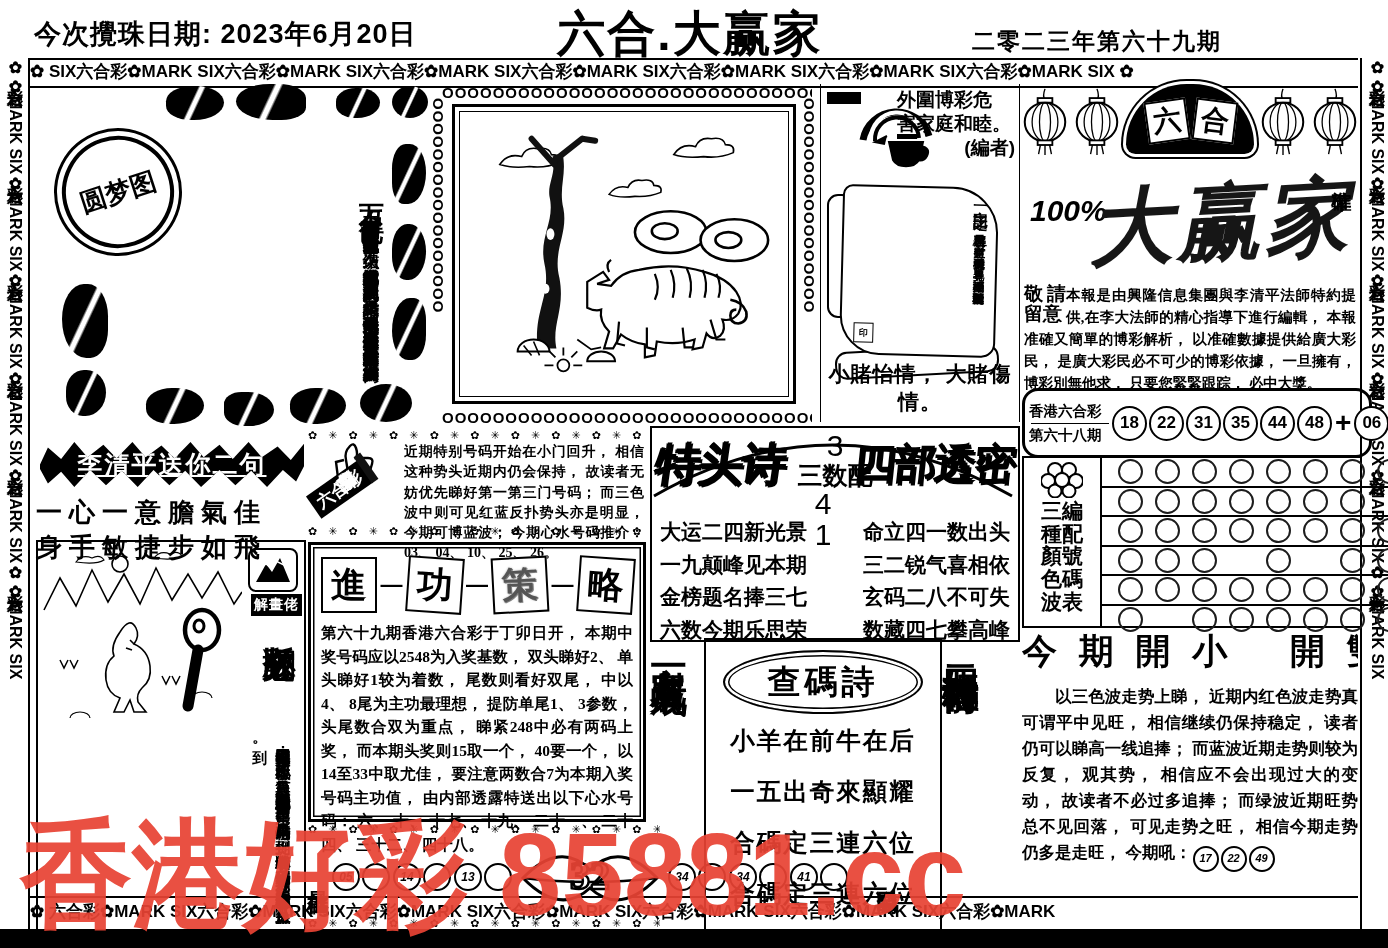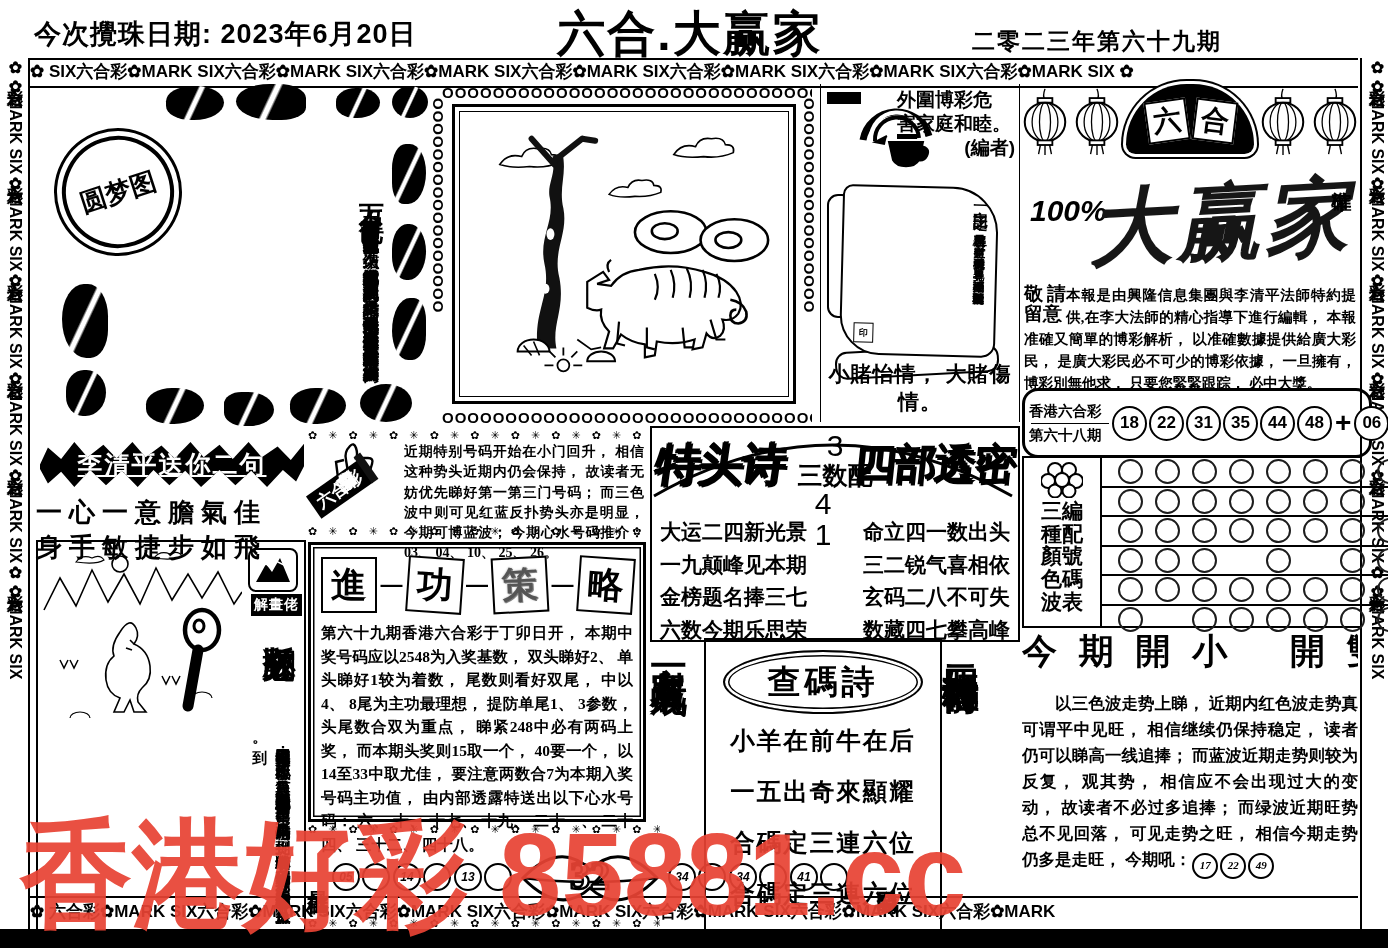--- a/index.html
+++ b/index.html
@@ -92,22 +92,22 @@
   
   .p-table{left:1022px;top:456px;width:336px;height:168px;border:2.5px solid #000;display:flex;}
   .tbl-label{width:76px;border-right:2.5px solid #000;display:flex;flex-direction:column;align-items:center;padding-top:2px;flex:none;}
   .tbl-label .chars{display:grid;grid-template-columns:1fr 1fr;font-size:21px;font-weight:900;line-height:1.08;margin-top:2px;
       letter-spacing:0;}
   .tbl-rows{flex:1;display:flex;flex-direction:column;}
   .tbl-rows .dot-row{flex:1;display:flex;align-items:center;}
   
   .p-forecast{left:1022px;top:628px;width:336px;height:266px;overflow:hidden;}
   .fc-head{font-size:35px;font-weight:900;letter-spacing:6px;white-space:nowrap;}
-  .fc-body{margin-top:16px;font-size:16.5px;font-weight:700;line-height:1.58;text-align:justify;
-      font-family:Liberation Serif, serif;}
+  .fc-body{margin-top:8px;font-size:16.5px;font-weight:700;line-height:1.58;text-align:justify;
+      font-family:Liberation Sans, sans-serif;}
   .fc-body .ind{display:inline-block;width:2em;}
   .fc-line{font-size:16.5px;font-weight:700;font-family:"Liberation Serif",serif;line-height:1.55;}
   
   .p-liqp{left:36px;top:434px;width:272px;height:102px;}
   .spiky{position:relative;margin:8px 4px;background:#000;color:#fff;text-align:center;font-size:25px;font-weight:900;
       padding:6px 2px;letter-spacing:2px;
       clip-path:polygon(0 50%,3% 12%,8% 38%,13% 0,18% 34%,24% 6%,29% 36%,35% 0,40% 34%,46% 8%,51% 36%,57% 0,62% 34%,68% 6%,73% 38%,79% 0,84% 34%,90% 10%,95% 40%,100% 4%,100% 54%,97% 88%,92% 62%,86% 100%,80% 64%,74% 96%,68% 62%,61% 100%,55% 64%,49% 96%,43% 62%,37% 100%,31% 64%,25% 96%,19% 62%,13% 100%,8% 66%,3% 92%,0 60%);text-decoration:underline;}
   .liqp-lines{margin-top:4px;font-family:"Liberation Serif",serif;font-weight:700;font-size:26px;letter-spacing:7px;line-height:1.35;white-space:nowrap;}
   
   .p-spec{left:308px;top:430px;width:338px;height:108px;}

